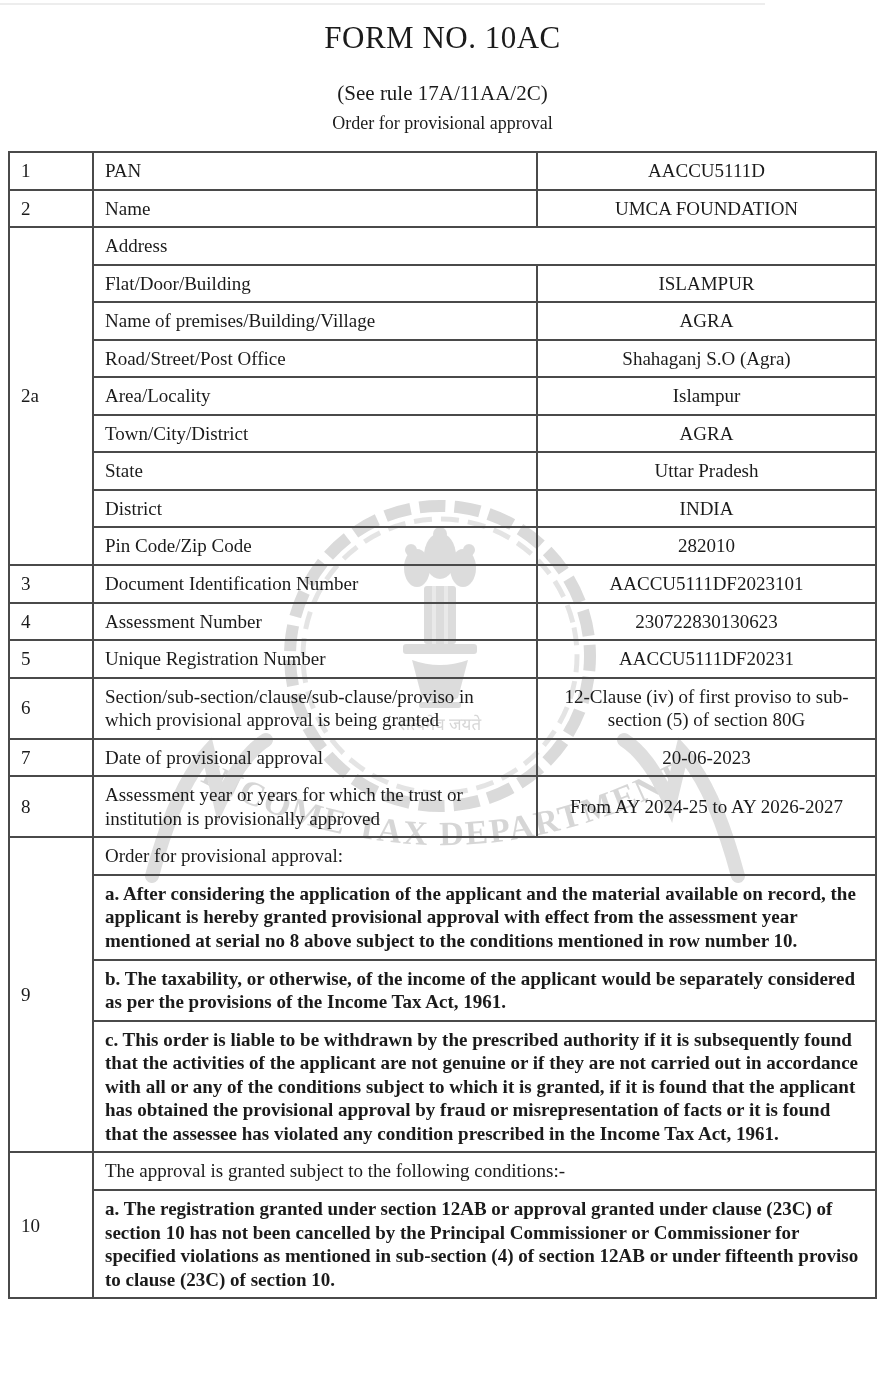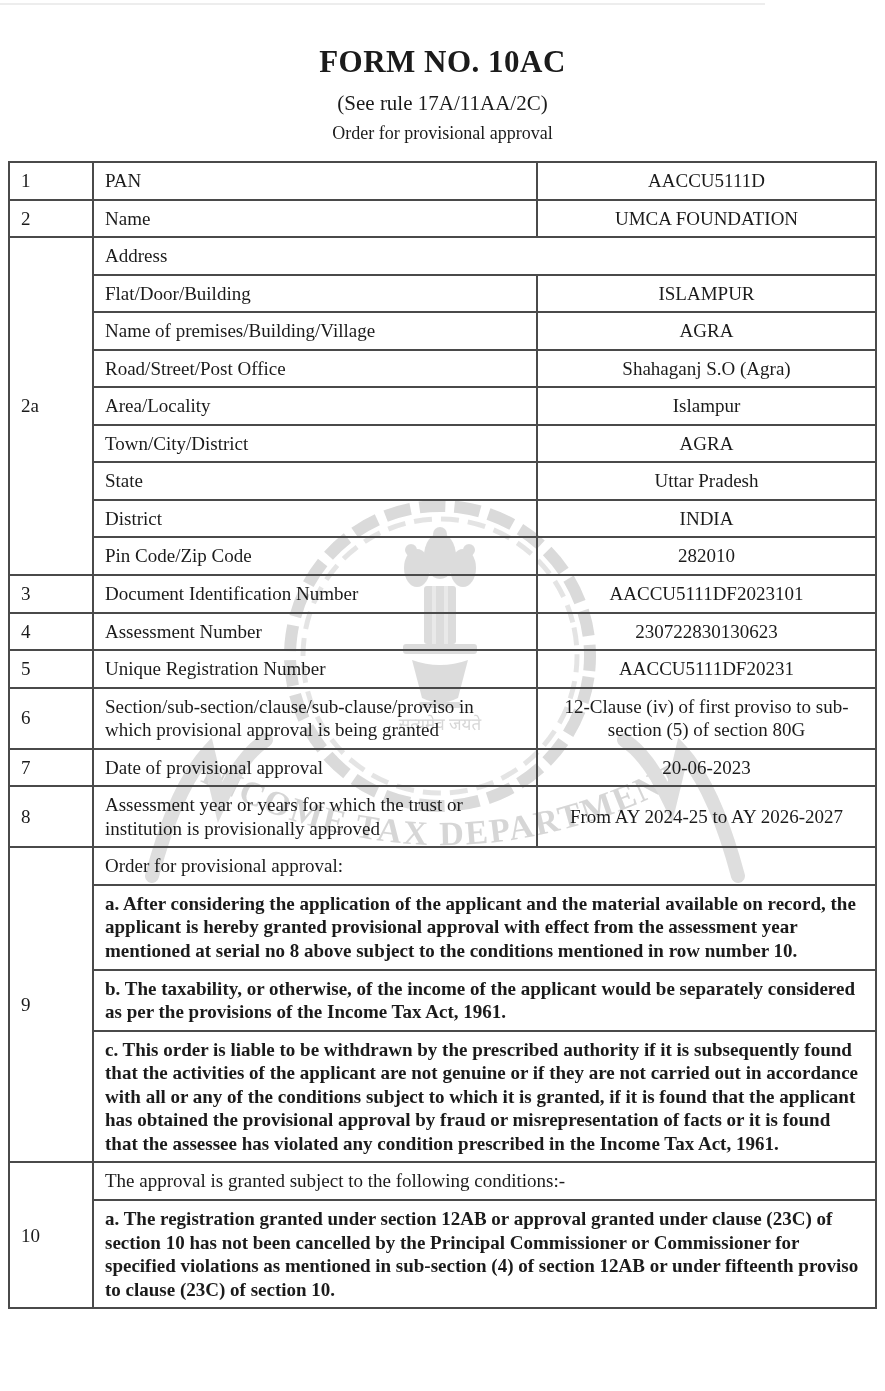--- a/index.html
+++ b/index.html
@@ -13,27 +13,27 @@
     color: #1b1b1b;
   }
   .scan-line {
     position: absolute;
     top: 3px; left: 0;
     width: 765px; height: 2px;
     background: #ededed;
   }
   .header { position: relative; z-index: 2; text-align: center; }
   .form-title {
-    padding-top: 44px;
+    padding-top: 20px;
     font-size: 31px;
-    font-weight: bold;
+    font-weight: normal;
     letter-spacing: 0.5px;
   }
   .rule-ref {
-    margin-top: 11px;
+    margin-top: 25px;
     font-size: 21px;
   }
   .order-heading {
     margin-top: 7px;
     font-size: 18px;
   }
   
   .watermark {
     position: absolute;
     left: 140px;

